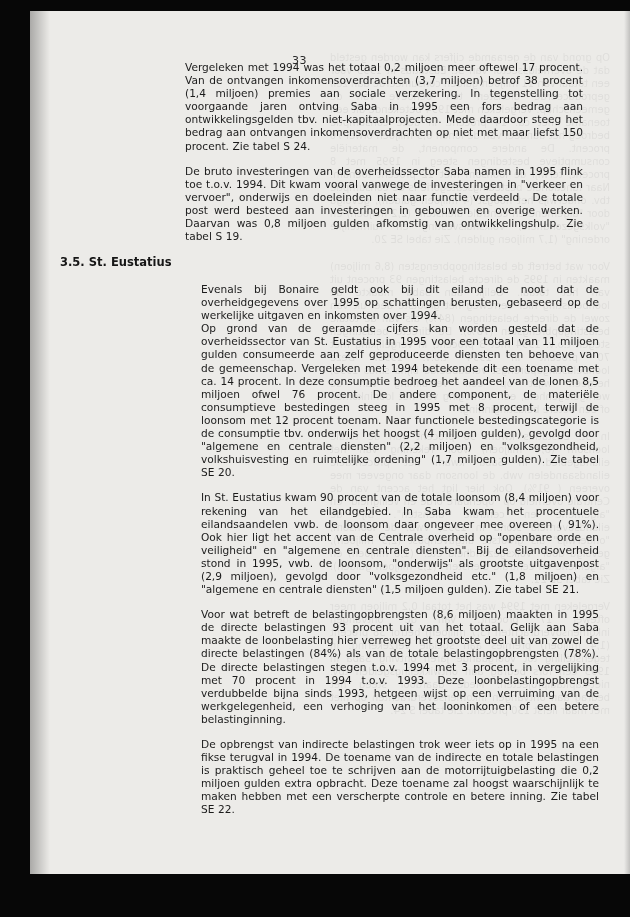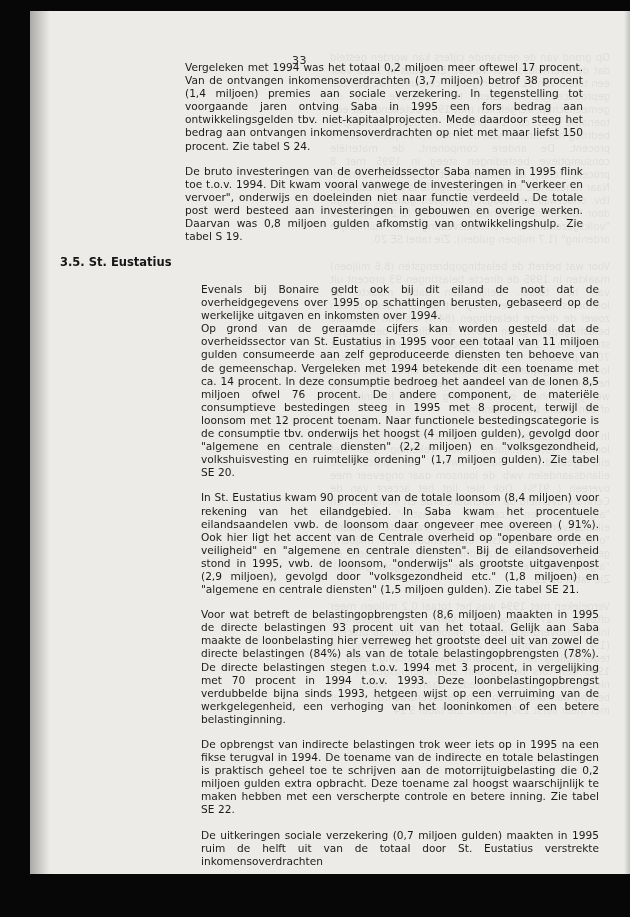--- a/index.html
+++ b/index.html
@@ -132,17 +132,16 @@
     </div>
 
     <h3 class="section-heading">3.5. St. Eustatius</h3>
 
     <div class="body-block">
       <p class="para joined">Evenals bij Bonaire geldt ook bij dit eiland de noot dat de overheidgegevens over 1995 op schattingen berusten, gebaseerd op de werkelijke uitgaven en inkomsten over 1994.</p>
       <p class="para">Op grond van de geraamde cijfers kan worden gesteld dat de overheidssector van St. Eustatius in 1995 voor een totaal van 11 miljoen gulden consumeerde aan zelf geproduceerde diensten ten behoeve van de gemeenschap. Vergeleken met 1994 betekende dit een toename met ca. 14 procent. In deze consumptie bedroeg het aandeel van de lonen 8,5 miljoen ofwel 76 procent. De andere component, de materiële consumptieve bestedingen steeg in 1995 met 8 procent, terwijl de loonsom met 12 procent toenam. Naar functionele bestedingscategorie is de consumptie tbv. onderwijs het hoogst (4 miljoen gulden), gevolgd door "algemene en centrale diensten" (2,2 miljoen) en "volksgezondheid, volkshuisvesting en ruimtelijke ordening" (1,7 miljoen gulden). Zie tabel SE 20.</p>
       <p class="para">In St. Eustatius kwam 90 procent van de totale loonsom (8,4 miljoen) voor rekening van het eilandgebied. In Saba kwam het procentuele eilandsaandelen vwb. de loonsom daar ongeveer mee overeen ( 91%). Ook hier ligt het accent van de Centrale overheid op "openbare orde en veiligheid" en "algemene en centrale diensten". Bij de eilandsoverheid stond in 1995, vwb. de loonsom, "onderwijs" als grootste uitgavenpost (2,9 miljoen), gevolgd door "volksgezondheid etc." (1,8 miljoen) en "algemene en centrale diensten" (1,5 miljoen gulden). Zie tabel SE 21.</p>
       <p class="para">Voor wat betreft de belastingopbrengsten (8,6 miljoen) maakten in 1995 de directe belastingen 93 procent uit van het totaal. Gelijk aan Saba maakte de loonbelasting hier verreweg het grootste deel uit van zowel de directe belastingen (84%) als van de totale belastingopbrengsten (78%). De directe belastingen stegen t.o.v. 1994 met 3 procent, in vergelijking met 70 procent in 1994 t.o.v. 1993. Deze loonbelastingopbrengst verdubbelde bijna sinds 1993, hetgeen wijst op een verruiming van de werkgelegenheid, een verhoging van het looninkomen of een betere belastinginning.</p>
       <p class="para">De opbrengst van indirecte belastingen trok weer iets op in 1995 na een fikse terugval in 1994. De toename van de indirecte en totale belastingen is praktisch geheel toe te schrijven aan de motorrijtuigbelasting die 0,2 miljoen gulden extra opbracht. Deze toename zal hoogst waarschijnlijk te maken hebben met een verscherpte controle en betere inning. Zie tabel SE 22.</p>
-      <p class="para">De uitkeringen sociale verzekering (0,7 miljoen gulden) maakten in 1995 ruim de helft uit van de totaal door St. Eustatius verstrekte inkomensoverdrachten</p>
     </div>
 
   </div>
 </div>
 
 </body></html>

